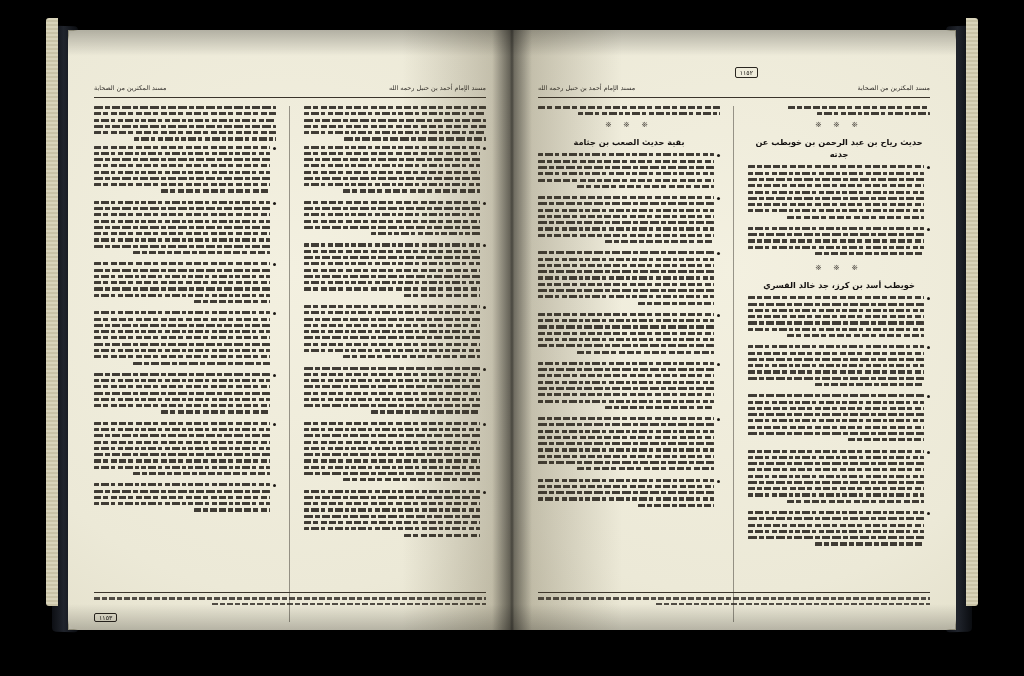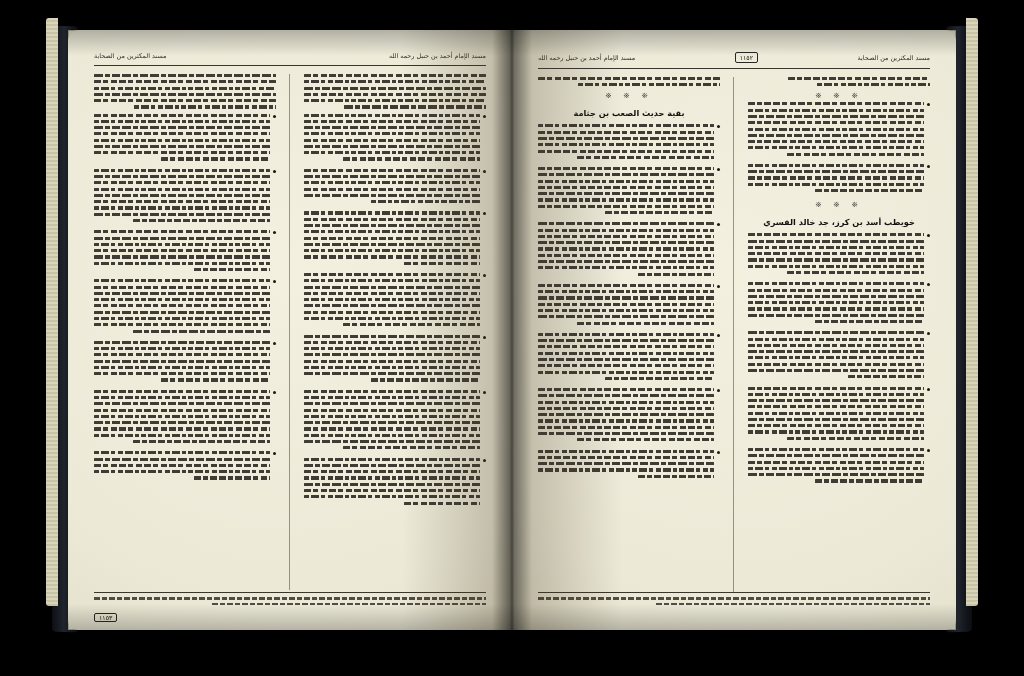--- a/index.html
+++ b/index.html
@@ -121,21 +121,21 @@
 
   .runhead {
     display: flex;
     justify-content: space-between;
     align-items: center;
     font-size: 6.4px;
     letter-spacing: .1px;
     padding-bottom: 3px;
     margin-bottom: 2px;
   }
-  .runhead .title { opacity: .92; }
+  .runhead .title { opacity: .92; margin-top: 32px; }
   .pagenum {
     border: 1px solid #2a2620;
     border-radius: 2px;
     padding: 0 4px;
     font-size: 6.2px;
     line-height: 9px;
   }
   .rulewrap { height: 5px; }
   .rule {
     border-top: 1px solid #3a342b;
@@ -502,20 +502,21 @@
 
           <div class="cols">
 
             <div class="col">
               <div class="para">
                 <div class="ln short3"></div>
                   <div class="ln v2 short"></div>
               </div>
 
               <div class="ornament ar">❊ ❊ ❊</div>
+              <div class="heading ar">حديث رياح بن عبد الرحمن بن خويطب عن جدته</div>
 
               <div class="para bullet">
                 <div class="dot"></div>
                 <div class="bl">
                   <div class="ln"></div>
                     <div class="ln v2"></div>
                     <div class="ln v3"></div>
                   <div class="ln"></div>
                     <div class="ln v2"></div>
                     <div class="ln v3"></div>

